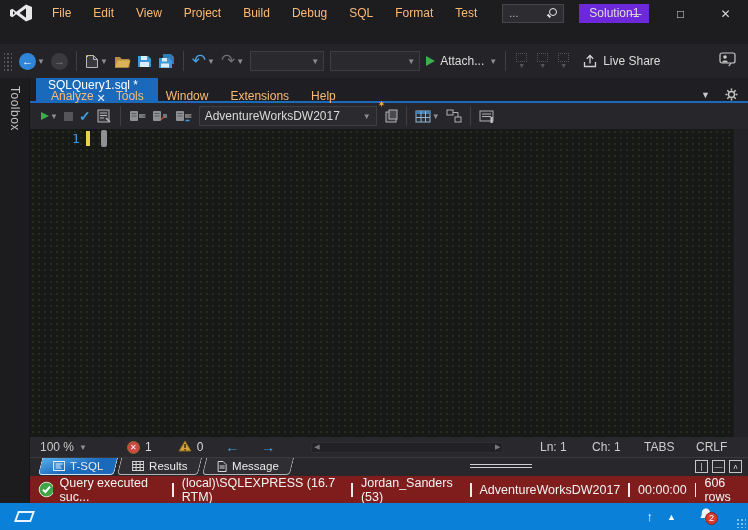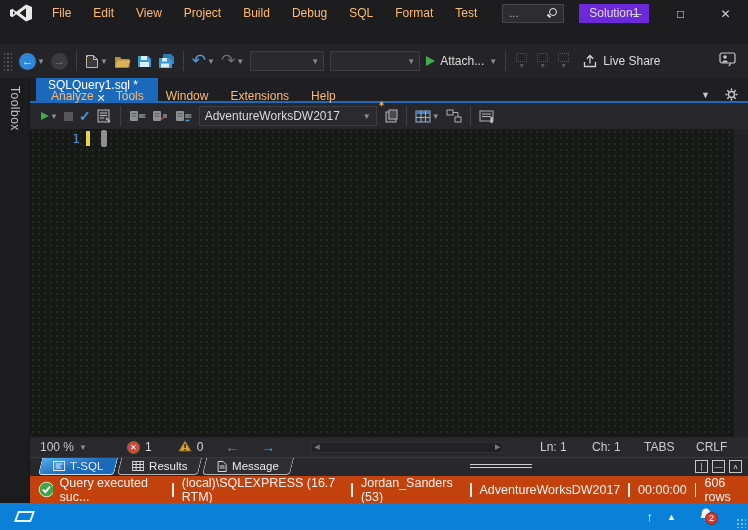--- a/index.html
+++ b/index.html
@@ -96,21 +96,21 @@
   .bottabs { position:relative; height:19px; background:#28282c; border-top:1px solid #3a3a3e; display:flex; align-items:flex-start; padding-left:10px; }
   .btab { height:17px; display:flex; align-items:center; padding:0 12px; transform:skewX(-14deg); border:1px solid #b4b4b8; border-top:none; background:#2e2e33; margin-right:3px; border-radius:0 0 4px 4px; }
   .btab.active { background:linear-gradient(160deg, #55aeee, #1a69ba 55%); border-color:#cfe2f4; }
   .btab-inner { transform:skewX(14deg); display:flex; align-items:center; gap:5px; font-size:11.5px; color:#ececec; }
   .splitter { position:absolute; left:440px; top:6px; width:62px; }
   .splitter div { height:1px; background:#cfcfcf; margin-bottom:2px; }
   .pane-ctrls { position:absolute; right:6px; top:2px; display:flex; gap:4px; }
   .pane-btn { width:13px; height:13px; border:1px solid #c6c6c6; display:flex; align-items:center; justify-content:center; color:#d6d6d6; font-size:8px; line-height:8px; }
 
   
-  .qstatus { height:27px; background:#c2410c; display:flex; align-items:center; font-size:12.5px; color:#f2f2f2; padding-left:8px; }
+  .qstatus { height:27px; background:#7f1d1d; display:flex; align-items:center; font-size:12.5px; color:#f2f2f2; padding-left:8px; }
   .q-sep { width:2px; height:14px; background:#ececec; margin:0 8px; }
   .q-msg { margin-left:7px; }
 
   
   .bluebar { height:27px; background:#0a80d8; display:flex; align-items:center; color:#ffffff; position:relative; }
   .para-icon { width:17px; height:11px; border:2px solid #eaf5fd; transform:skewX(-20deg); margin-left:16px; }
   .sc-group { margin-left:auto; display:flex; align-items:center; margin-right:34px; }
   .sc-arrow { font-size:13px; margin-right:7px; }
   .sc-label { font-size:12.5px; }
   .sc-caret { font-size:9px; margin-left:7px; }

